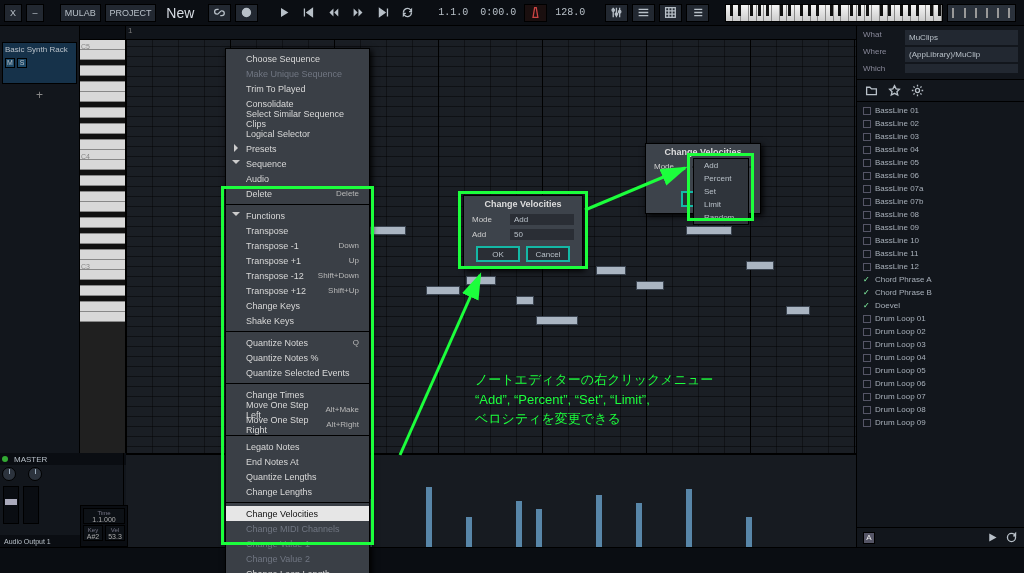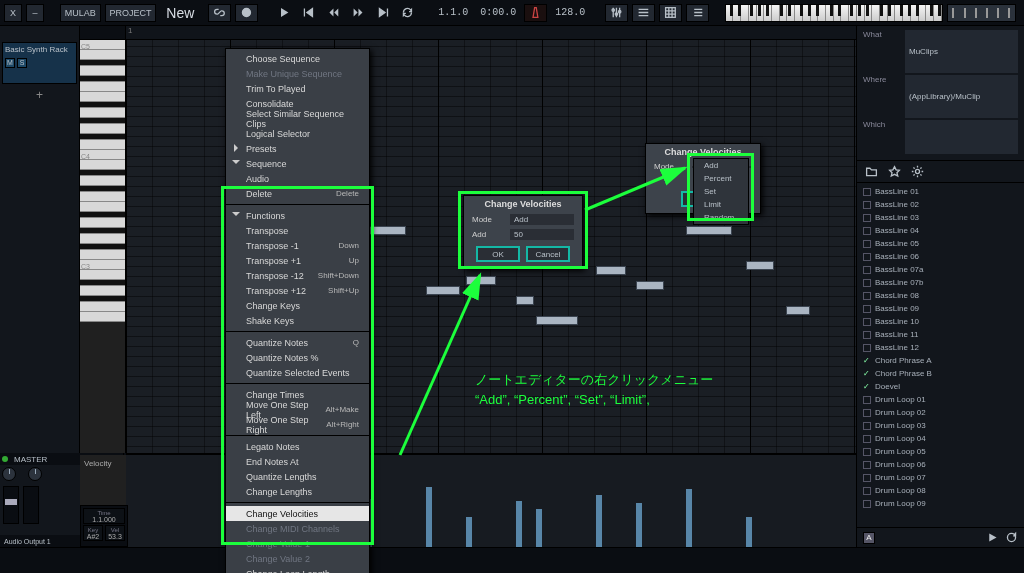--- a/index.html
+++ b/index.html
@@ -41,21 +41,21 @@
       repeating-linear-gradient(to right, rgba(0,0,0,.4) 0 1px, transparent 1px 26px),
       repeating-linear-gradient(to bottom, rgba(0,0,0,.45) 0 1px, transparent 1px 10px);
   }
   .ruler{height:14px;background:#10141a;border-bottom:1px solid #000;position:relative;font-size:8px;color:#777}
   .note{position:absolute;height:9px;background:#aab5c2;border:1px solid #3b4450}
   
   .rightcol{position:absolute;top:26px;right:0;bottom:26px;width:168px;background:#12161c;border-left:1px solid #000;display:flex;flex-direction:column}
   .meta{padding:4px 6px}
   .meta-row{display:flex;gap:6px;margin-bottom:2px;font-size:8px}
   .meta-row .k{width:36px;color:#889}
-  .meta-row .v{flex:1;background:var(--panel2);padding:17px 4px}
+  .meta-row .v{flex:1;background:var(--panel2);padding:3px 4px}
   .rtools{display:flex;gap:10px;padding:4px 8px;border-top:1px solid #000;border-bottom:1px solid #000}
   .rlist{flex:1;overflow:hidden;padding:2px 0}
   .rlist .itm{height:13px;padding:0 6px 0 18px;font-size:8px;color:#a8b0ba;position:relative;line-height:13px}
   .rlist .itm::before{content:"";position:absolute;left:6px;top:3px;width:6px;height:6px;border:1px solid #556}
   .rlist .itm.chk::before{content:"✓";border:none;color:#8fa;font-size:8px;top:0}
   .rfoot{height:20px;border-top:1px solid #000;display:flex;align-items:center;padding:0 6px;gap:6px}
   .sq{width:12px;height:12px;background:#556;border:1px solid #000;display:flex;align-items:center;justify-content:center;font-size:8px;color:#eee}
   
   .velpanel{position:absolute;left:126px;right:168px;bottom:26px;height:94px;background:#171b21;border-top:2px solid #000}
   .vellabel{position:absolute;left:-46px;width:46px;top:0;bottom:0;background:#202020;font-size:8px;color:#aaa;padding:4px}
@@ -439,21 +439,20 @@
         <span>MASTER</span>
         <div class="ms">
           <div class="m">M</div>
           <div class="m">S</div>
         </div>
       </div>
   </div>
 </div>
 
 <div class="velpanel">
-  <div class="vellabel"><span>Velocity</span></div>
   <div class="velbar" style="left:140px;height:40px"></div>
   <div class="velbar" style="left:180px;height:55px"></div>
   <div class="velbar" style="left:240px;height:48px"></div>
   <div class="velbar" style="left:300px;height:60px"></div>
   <div class="velbar" style="left:340px;height:30px"></div>
   <div class="velbar" style="left:390px;height:46px"></div>
   <div class="velbar" style="left:410px;height:38px"></div>
   <div class="velbar" style="left:470px;height:52px"></div>
   <div class="velbar" style="left:510px;height:44px"></div>
   <div class="velbar" style="left:560px;height:58px"></div>
@@ -596,13 +595,14 @@
       <marker id="ah2" markerWidth="10" markerHeight="10" refX="8" refY="3" orient="auto">
         <path d="M0,0 L0,6 L9,3 z" fill="#1cff3c"></path>
       </marker>
     </defs>
   <line x1="5" y1="50" x2="105" y2="8" stroke="#1cff3c" stroke-width="3" marker-end="url(#ah2)"></line>
 </svg>
 
 <div class="anno" style="left:475px;top:370px">
   <div>ノートエディターの右クリックメニュー</div>
   <div>“Add”,  “Percent”, “Set”, “Limit”,</div>
+  <div>ベロシティを変更できる</div>
 </div>
 
 </body></html>

